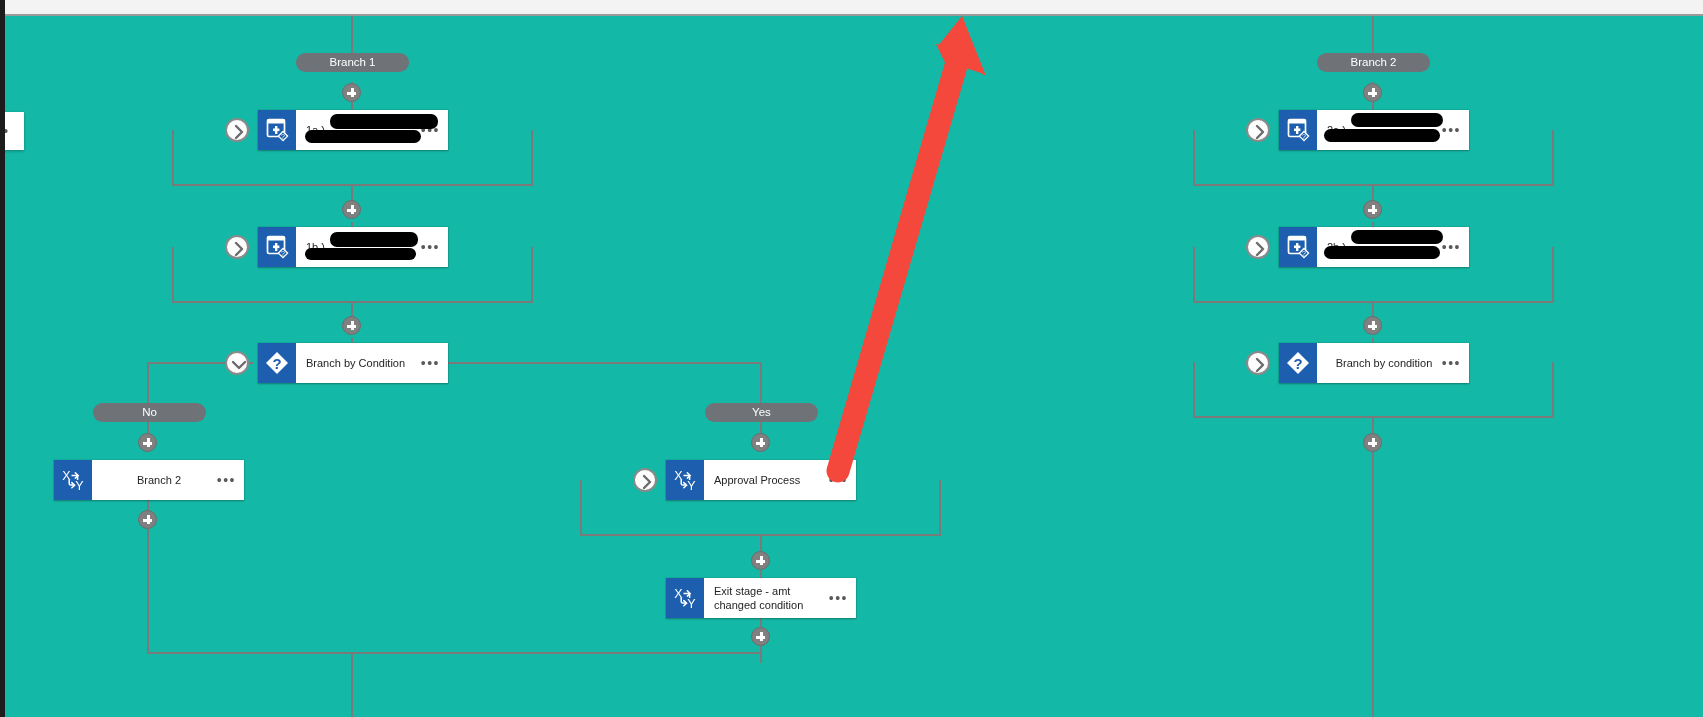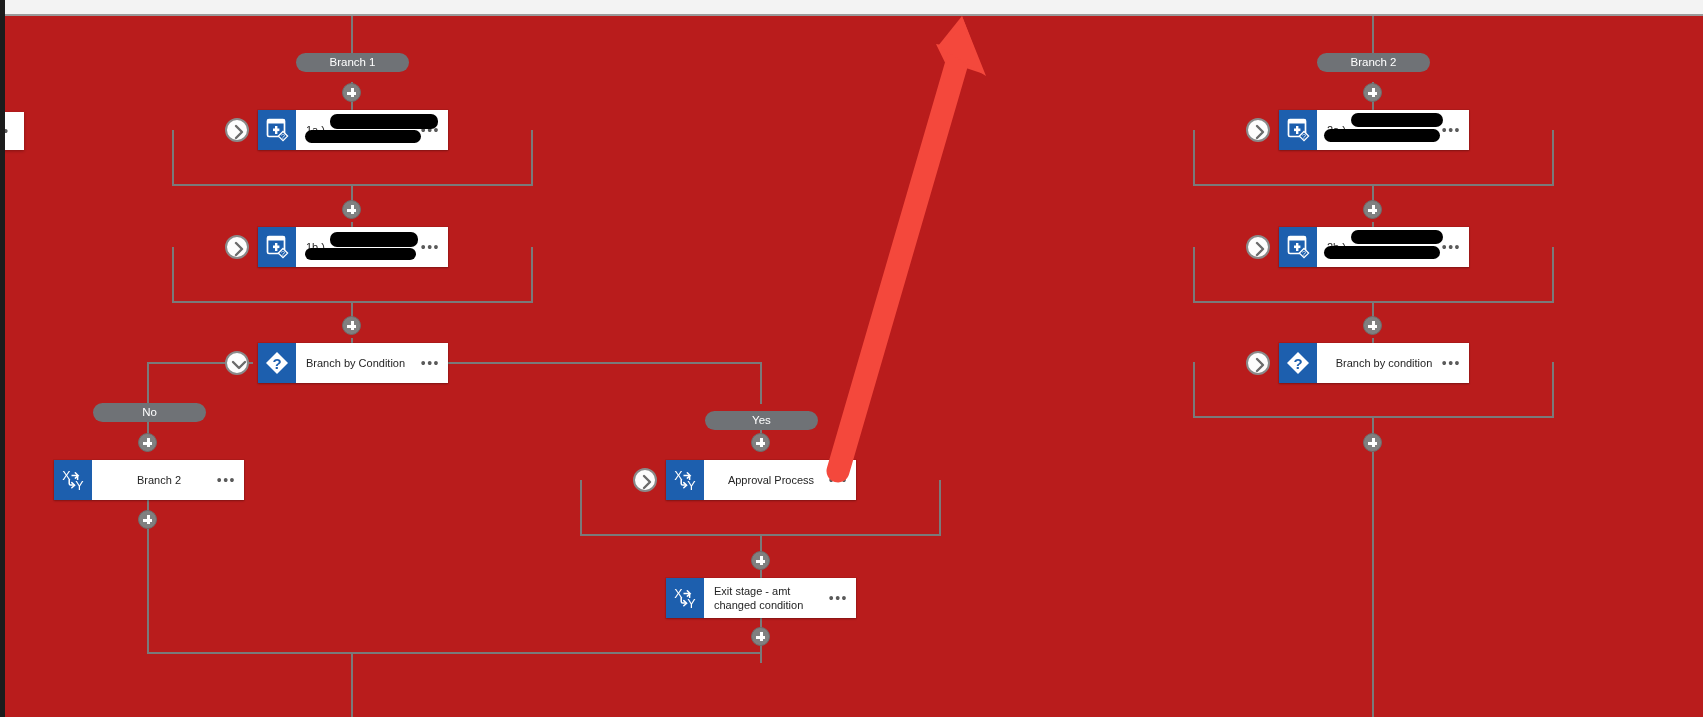--- a/index.html
+++ b/index.html
@@ -6,21 +6,21 @@
   html, body {
     width: 1703px; height: 717px;
     background: #ffffff;
     font-family: "Liberation Sans", sans-serif;
     overflow: hidden;
   }
 
   #stage {
     position: relative;
     width: 1703px; height: 717px;
-    background: #b91c1c;
+    background: #14b8a6;
     overflow: hidden;
   }
 
   
   .left-gutter {
     position: absolute; left: 0; top: 0; width: 5px; height: 717px;
     background: #1c1c1c; z-index: 40;
   }
   .top-rule {
     position: absolute; left: 5px; top: 14px; width: 1698px; height: 2px;
@@ -164,21 +164,21 @@
   <div class="plus" style="left:751px; top:551px;"></div>
   <div class="plus" style="left:751px; top:627px;"></div>
   <div class="plus" style="left:1363px; top:83px;"></div>
   <div class="plus" style="left:1363px; top:200px;"></div>
   <div class="plus" style="left:1363px; top:316px;"></div>
   <div class="plus" style="left:1363px; top:433px;"></div>
 
   <div class="pill" style="left:296px; top:53px; width:113px;">Branch 1</div>
   <div class="pill" style="left:1317px; top:53px; width:113px;">Branch 2</div>
   <div class="pill" style="left:93px; top:403px; width:113px;">No</div>
-  <div class="pill" style="left:705px; top:403px; width:113px;margin-top:8px;">Yes</div>
+  <div class="pill" style="left:705px; top:403px; width:113px;">Yes</div>
 
   <div class="edge-card" style="left:-24px; top:112px; width:48px; height:38px;">
     <span class="dots">•••</span>
   </div>
 
   <div class="chev" style="left:225px; top:118px;">
     <svg width="18" height="18" viewBox="0 0 18 18">
         <path d="M6 3 L12 9 L6 15" fill="none" stroke="#6b6b6b" stroke-width="2.4" stroke-linecap="round" stroke-linejoin="round"></path>
       </svg>
   </div>
@@ -285,21 +285,21 @@
     <div class="node-icon">
       <svg width="26" height="26" viewBox="0 0 26 26">
         <text x="6.5" y="13" font-size="12.5" fill="#fff" text-anchor="middle" font-family="Liberation Sans, sans-serif">X</text>
         <text x="19.5" y="23" font-size="12.5" fill="#fff" text-anchor="middle" font-family="Liberation Sans, sans-serif">Y</text>
         <path d="M11.5 8.5 h4.5 a1.6 1.6 0 0 1 1.6 1.6 v3" fill="none" stroke="#fff" stroke-width="1.5"></path>
         <path d="M15.3 5.8 L18.2 8.6 L15.3 11.1" fill="none" stroke="#fff" stroke-width="1.5" stroke-linecap="round"></path>
         <path d="M9.2 12.5 v4 a1.6 1.6 0 0 0 1.6 1.6 h3.2" fill="none" stroke="#fff" stroke-width="1.5"></path>
         <path d="M11.8 15.6 L14.6 18.3 L11.8 20.8" fill="none" stroke="#fff" stroke-width="1.5" stroke-linecap="round"></path>
       </svg>
     </div>
-    <div class="node-body" style="justify-content:center;">
+    <div class="node-body" style="">
       <span class="node-label">Approval Process</span>
       <span class="dots">•••</span>
     </div>
   </div>
 
   <div class="node" style="left:666px; top:578px; width:190px; height:40px;">
     <div class="node-icon">
       <svg width="26" height="26" viewBox="0 0 26 26">
         <text x="6.5" y="13" font-size="12.5" fill="#fff" text-anchor="middle" font-family="Liberation Sans, sans-serif">X</text>
         <text x="19.5" y="23" font-size="12.5" fill="#fff" text-anchor="middle" font-family="Liberation Sans, sans-serif">Y</text>

